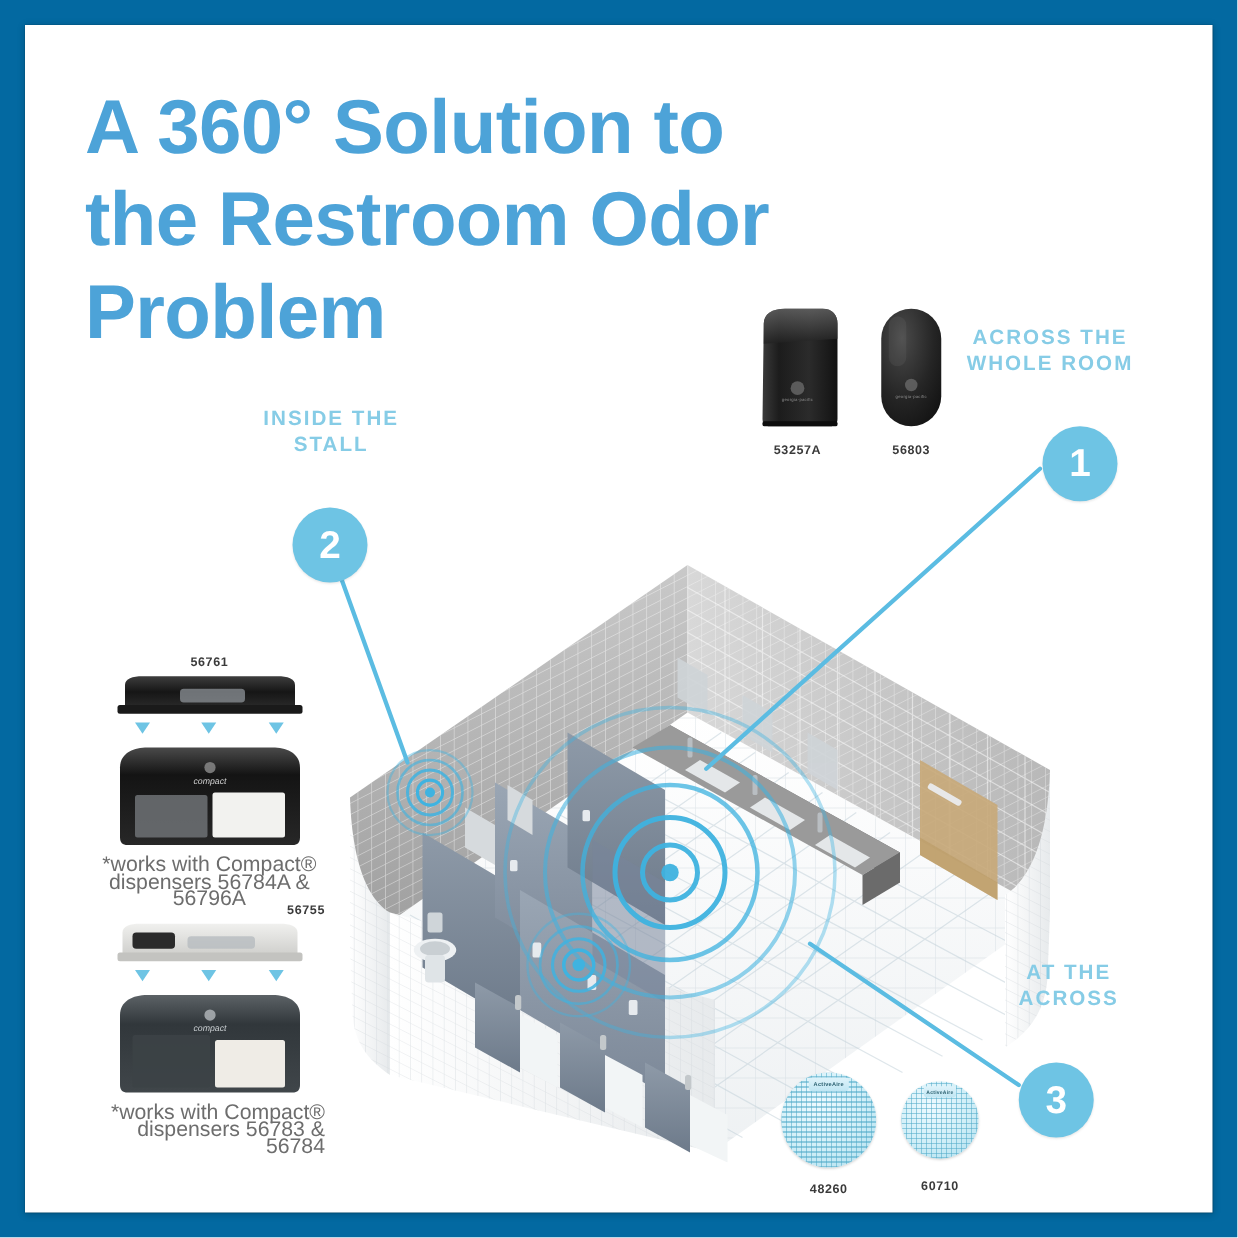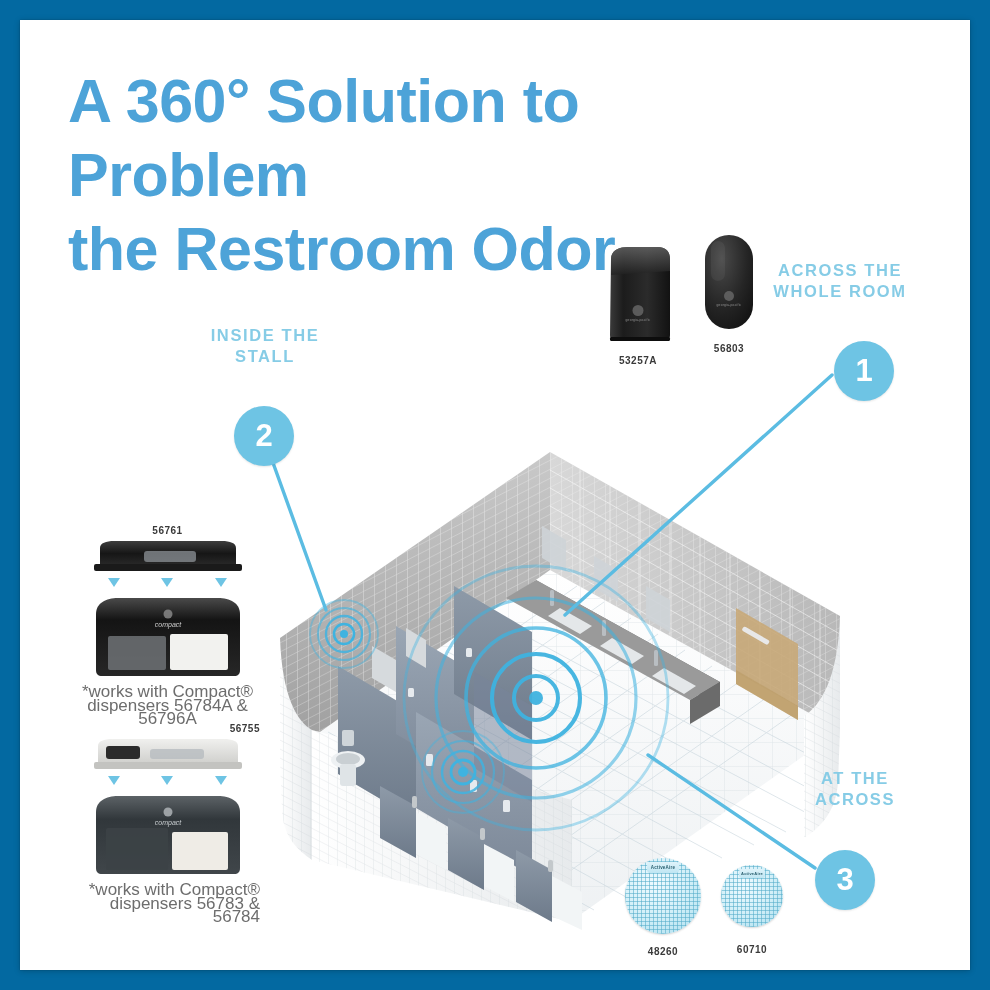--- a/index.html
+++ b/index.html
@@ -56,21 +56,21 @@
   .prod .sku{
     color:#3a3a3a;font-weight:bold;font-size:10px;letter-spacing:.5px;
   }
   .prod .note{
     color:#6d6d6d;font-size:17px;line-height:13.6px;white-space:pre-line;
     margin-top:5px;
   }
 
   
   #p-53257{left:570px;top:225px;width:96px;}
-  #p-56803{left:666px;top:213px;width:86px;}
+  #p-56803{left:666px;top:225px;width:86px;}
   .disp-cap{position:relative;margin:0 auto;}
   .gp-logo{
     position:absolute;left:50%;transform:translateX(-50%);
     width:13px;height:13px;border-radius:50%;
     background:#6e6e6e;opacity:.75;
   }
   .gp-text{
     position:absolute;left:50%;transform:translateX(-50%);
     font-size:3.4px;color:#8d8d8d;letter-spacing:.2px;white-space:nowrap;
   }
@@ -102,22 +102,22 @@
   }
 </style>
 </head>
 <body>
 
 <div id="poster">
  <div id="card">
 
   <div id="title">
     <span class="l">A 360° Solution to</span>
+    <span class="l">the Restroom Odor</span>
     <span class="l">Problem</span>
-    <span class="l">the Restroom Odor</span>
   </div>
 
   <div id="room">
    <svg width="640" height="500" viewBox="0 0 640 500">
     <defs>
       <linearGradient id="floorG" x1="0" y1="0" x2="0" y2="1">
         <stop offset="0" stop-color="#ffffff"></stop>
               <stop offset="1" stop-color="#eef1f3"></stop>
       </linearGradient>
       <linearGradient id="wallBackG" x1="0" y1="0" x2="0" y2="1">

